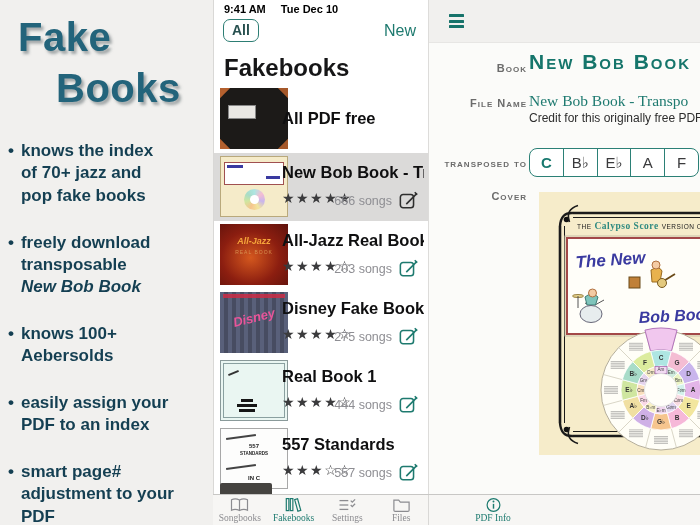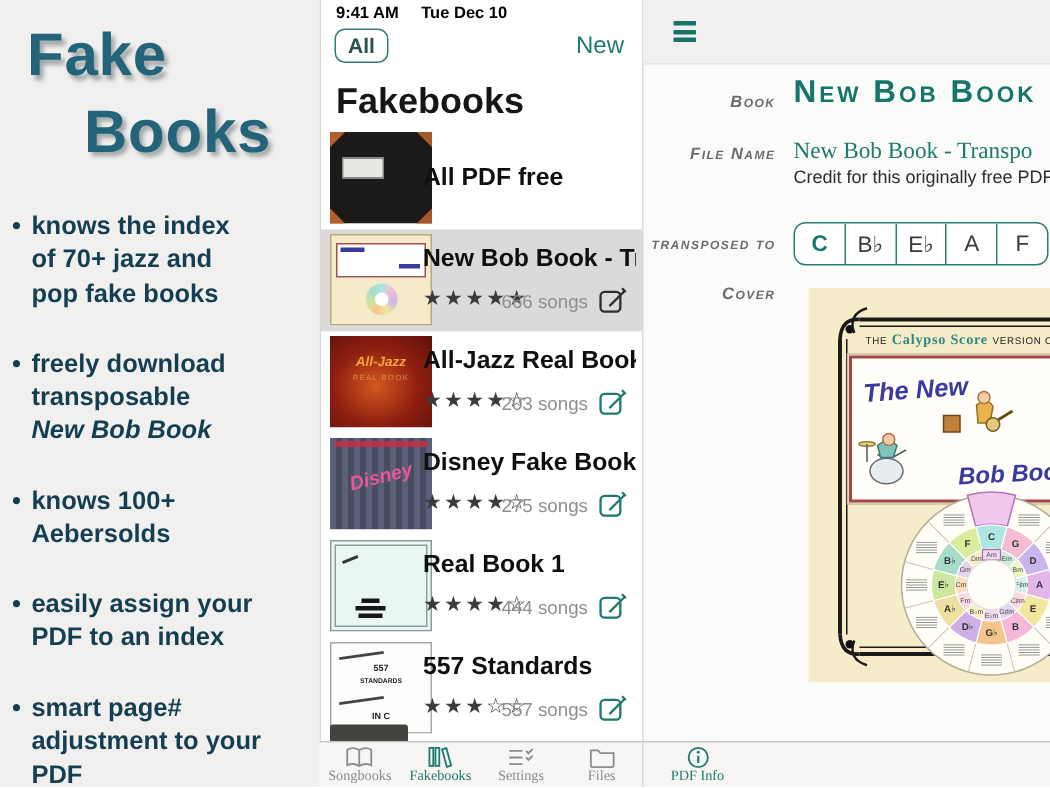--- a/index.html
+++ b/index.html
@@ -44,31 +44,31 @@
 
   
   #tab-bar{position:absolute;left:213px;bottom:0;width:487px;height:31px;background:#f7f6f4;
            border-top:1px solid #c8c7c5;box-sizing:border-box;display:flex;}
   .phone-tabs{width:215px;display:flex;}
   .detail-tabs{flex:1;display:flex;border-left:1px solid #d9d8d6;padding-left:14px;}
   .tab{flex:1;display:flex;flex-direction:column;align-items:center;padding-top:2px;
        color:#8c8c90;font-size:9.5px;line-height:1.15;font-family:Liberation Serif, serif;}
   .tab svg{width:21px;height:16px;display:block;}
   .tab.active{color:#1d7a6f;}
-  .detail-tabs .tab{flex:0 0 auto;min-width:44px;}
+  .detail-tabs .tab{flex:0 0 auto;min-width:44px;margin-left:28px;}
 
   
   #detail-panel{position:absolute;left:428px;top:0;width:272px;height:494px;background:#fbfbf9;
                 border-left:1px solid #dddcda;box-sizing:border-box;}
   #detail-header{height:42px;background:#f1f0ee;border-bottom:1px solid #e7e6e4;position:relative;}
   #hamburger{position:absolute;left:20px;top:14px;width:15px;}
   #hamburger i{display:block;height:3px;margin-bottom:2.5px;background:#17736a;border-radius:.5px;}
 
-  .flabel{position:absolute;left:0;width:88px;text-align:right;font-variant:small-caps;
-          letter-spacing:1px;font-size:11px;font-weight:bold;color:#6b6b6b;font-style:italic;}
+  .flabel{position:absolute;left:10px;width:88px;text-align:right;font-variant:small-caps;
+          letter-spacing:1px;font-size:11px;font-weight:bold;color:#6b6b6b;}
   .fvalue{position:absolute;left:100px;white-space:nowrap;}
   #book-title{top:50px;font-size:21px;font-weight:bold;font-variant:small-caps;letter-spacing:2px;
               color:#15756b;}
   #file-name{top:92px;font-size:15.5px;color:#1e7a70;font-family:Liberation Serif, serif;}
   #file-credit{top:111px;font-size:12px;color:#2d2d2d;}
   #seg-keys{top:148px;height:29px;width:170px;display:flex;border:1.5px solid #2b8076;
             border-radius:8px;background:#fff;overflow:hidden;box-sizing:border-box;}
   .seg{flex:1;display:flex;align-items:center;justify-content:center;font-size:15px;color:#3a3a3c;
        border-left:1.5px solid #2b8076;}
   .seg:first-child{border-left:none;}

